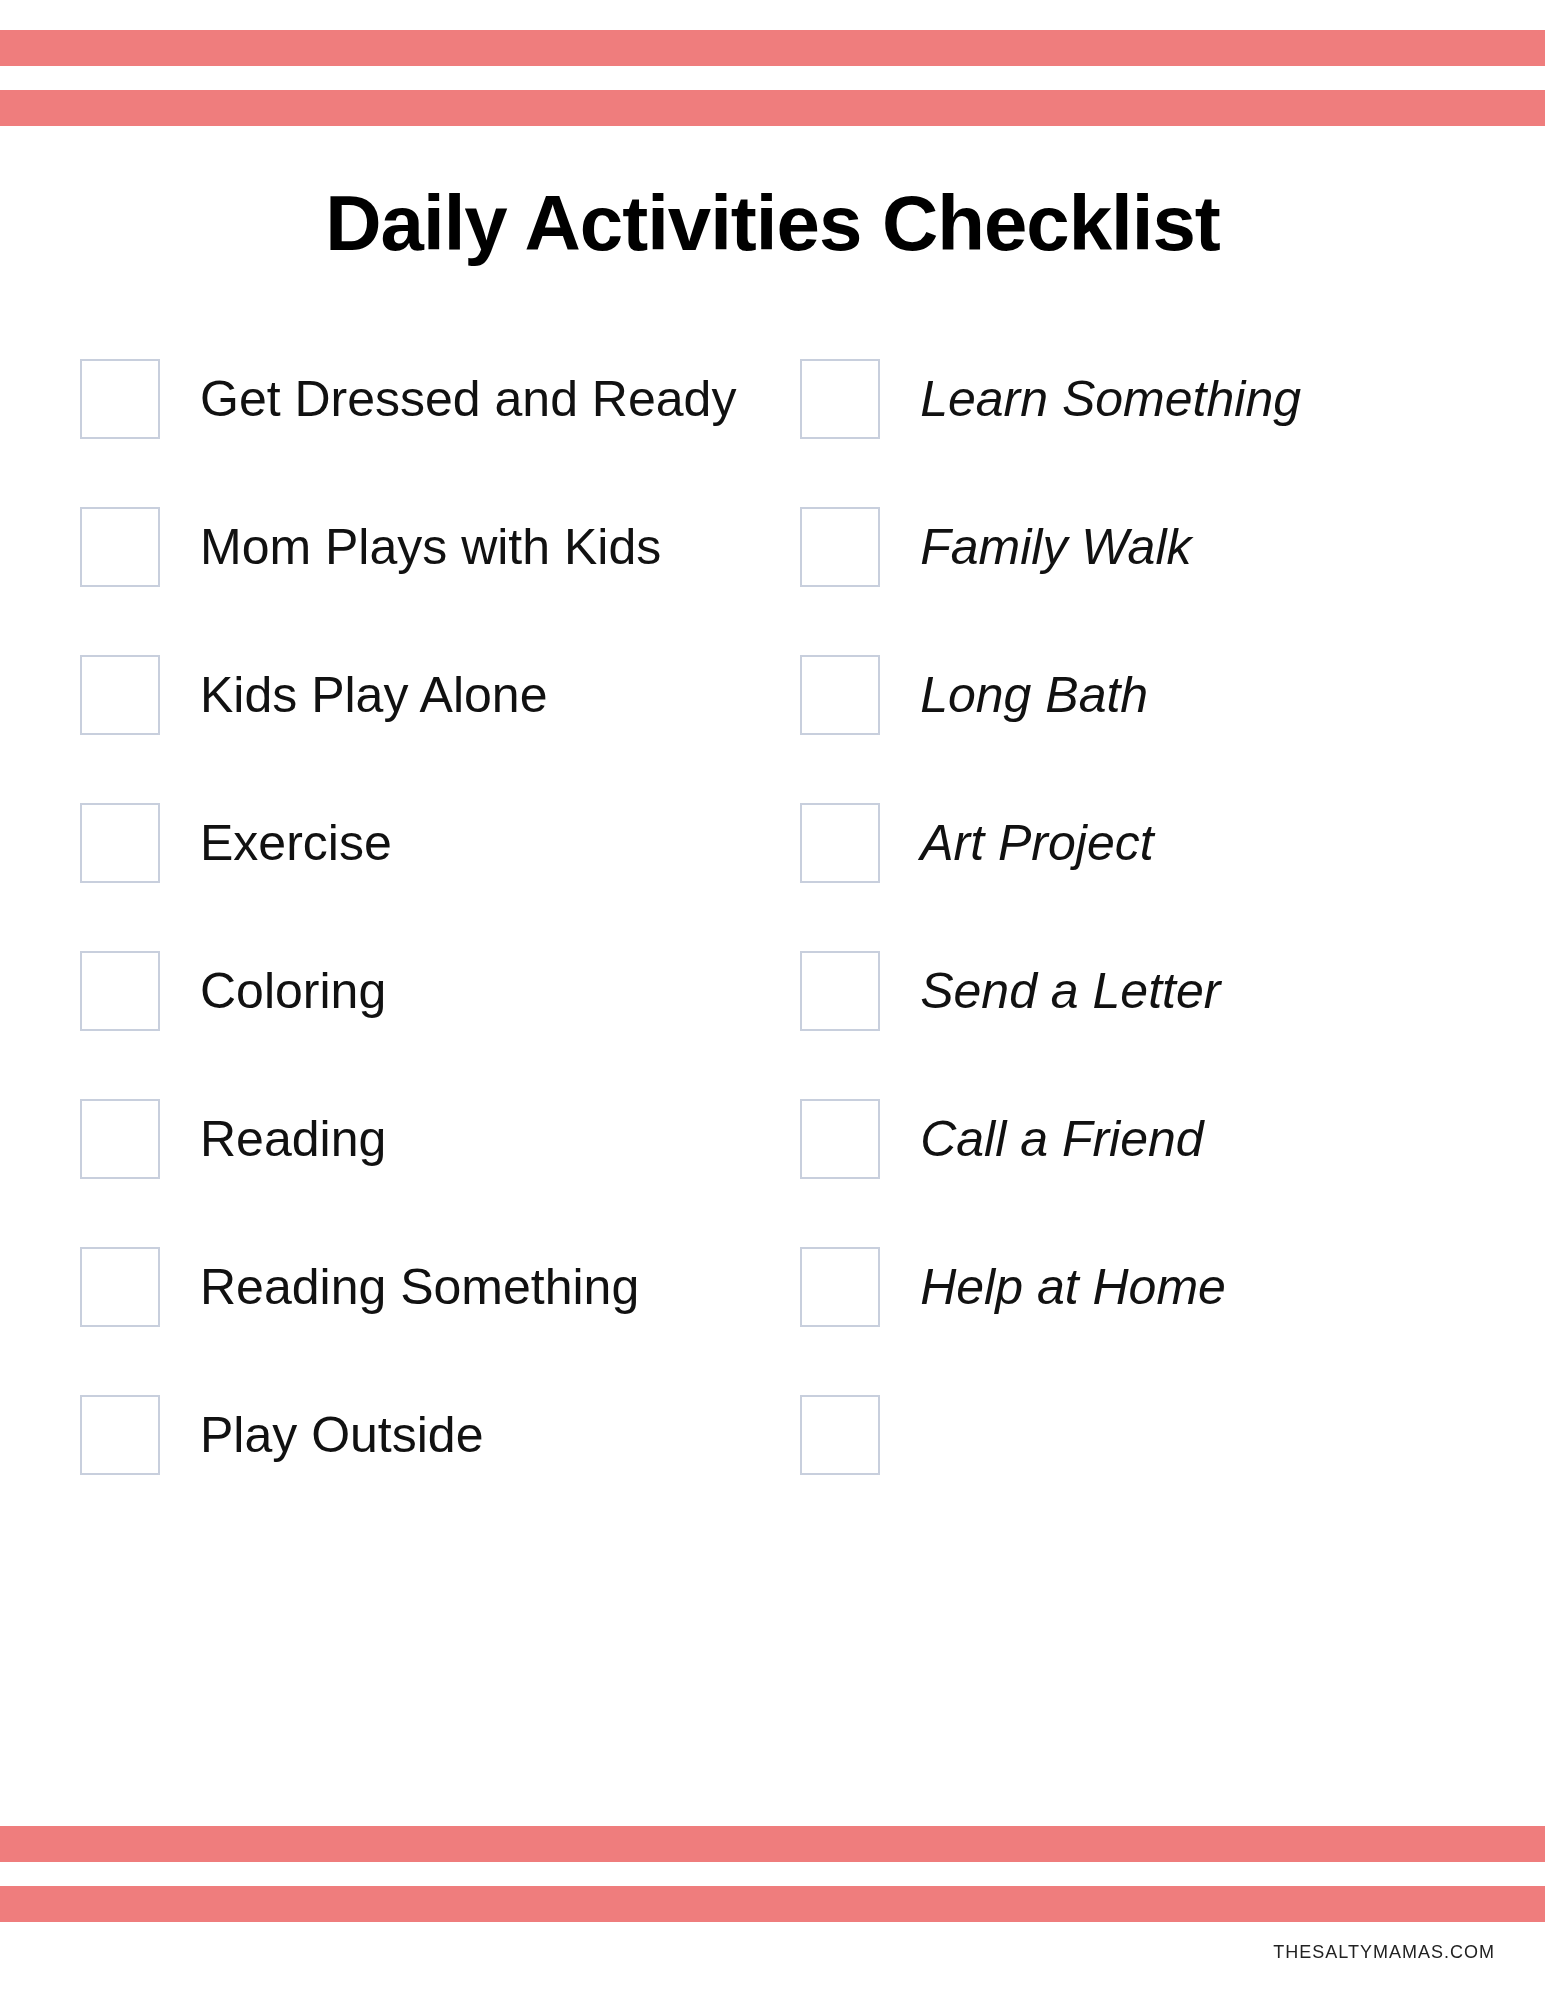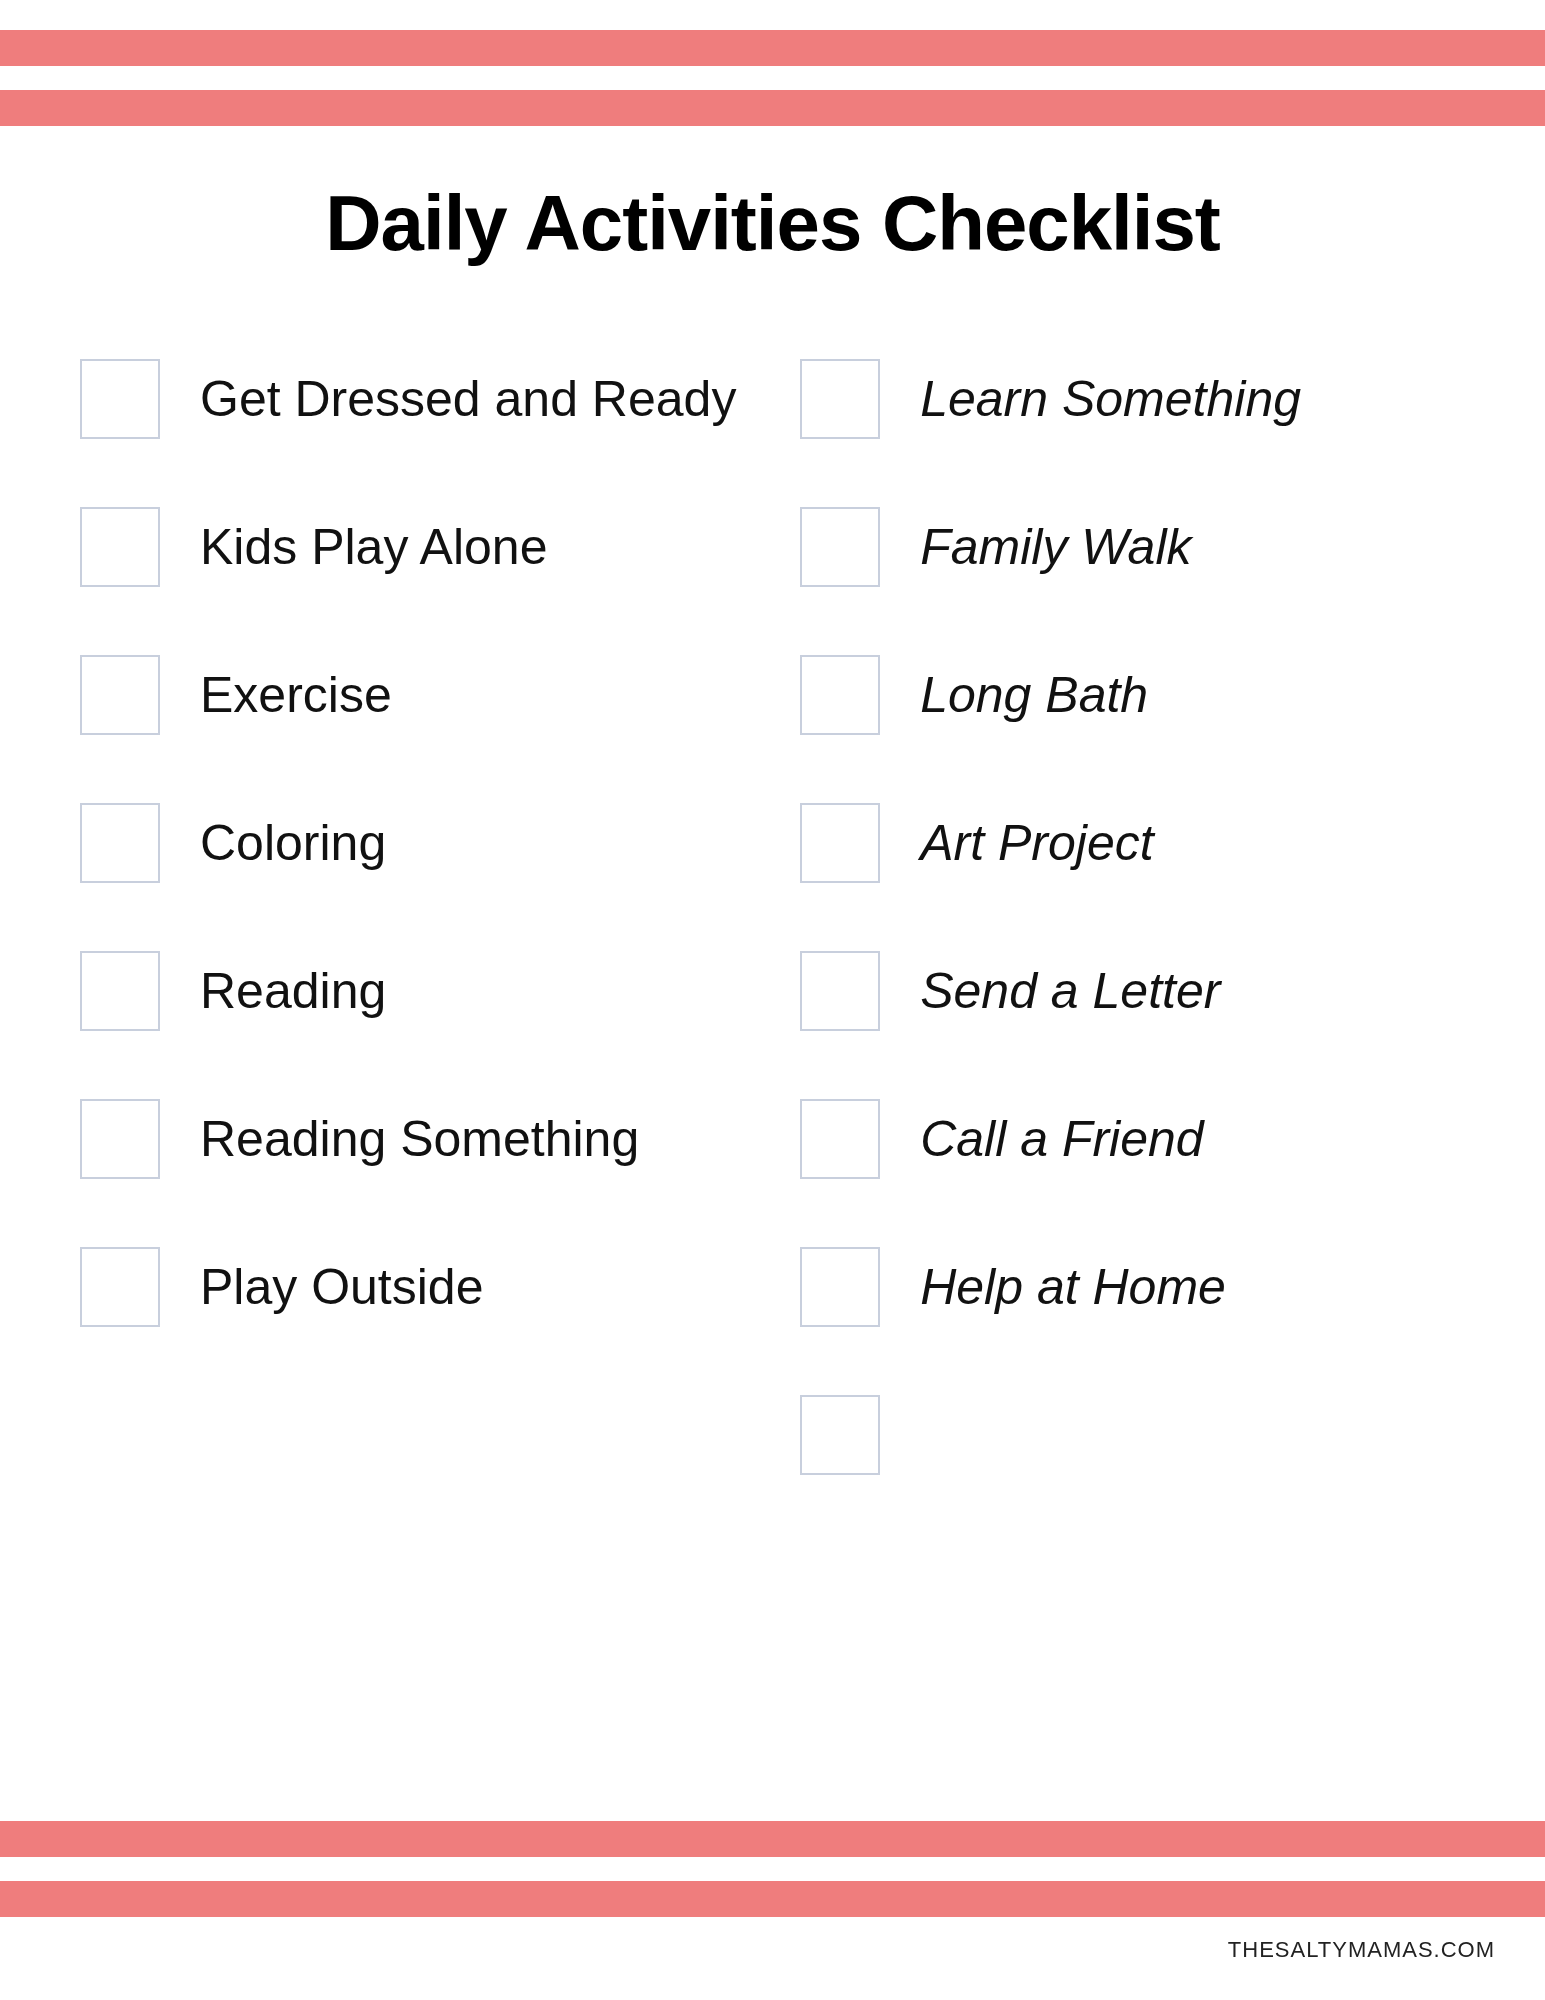--- a/index.html
+++ b/index.html
@@ -75,21 +75,21 @@
       line-height: 1.1;
     }
     .bottom-section {
       position: absolute;
       bottom: 0;
       left: 0;
       right: 0;
     }
     .footer-text {
       text-align: right;
-      font-size: 22px;
+      font-size: 18px;
       letter-spacing: 1px;
       padding: 20px 50px 25px 0;
       color: #222;
     }
   </style>
 </head>
 <body>
 
 <div class="top-stripes">
   <div class="stripe"></div>
@@ -98,20 +98,24 @@
 </div>
 
 <div class="content">
   <h1 class="title">Daily Activities Checklist</h1>
 
   <div class="columns">
     <div class="column column-left">
       <div class="checklist-item">
         <div class="checkbox"></div>
         <span class="item-label">Get Dressed and Ready</span>
+      </div>
+      <div class="checklist-item">
+        <div class="checkbox"></div>
+        <span class="item-label">Mom Plays with Kids</span>
       </div>
       <div class="checklist-item">
         <div class="checkbox"></div>
         <span class="item-label">Kids Play Alone</span>
       </div>
       <div class="checklist-item">
         <div class="checkbox"></div>
         <span class="item-label">Exercise</span>
       </div>
       <div class="checklist-item">

